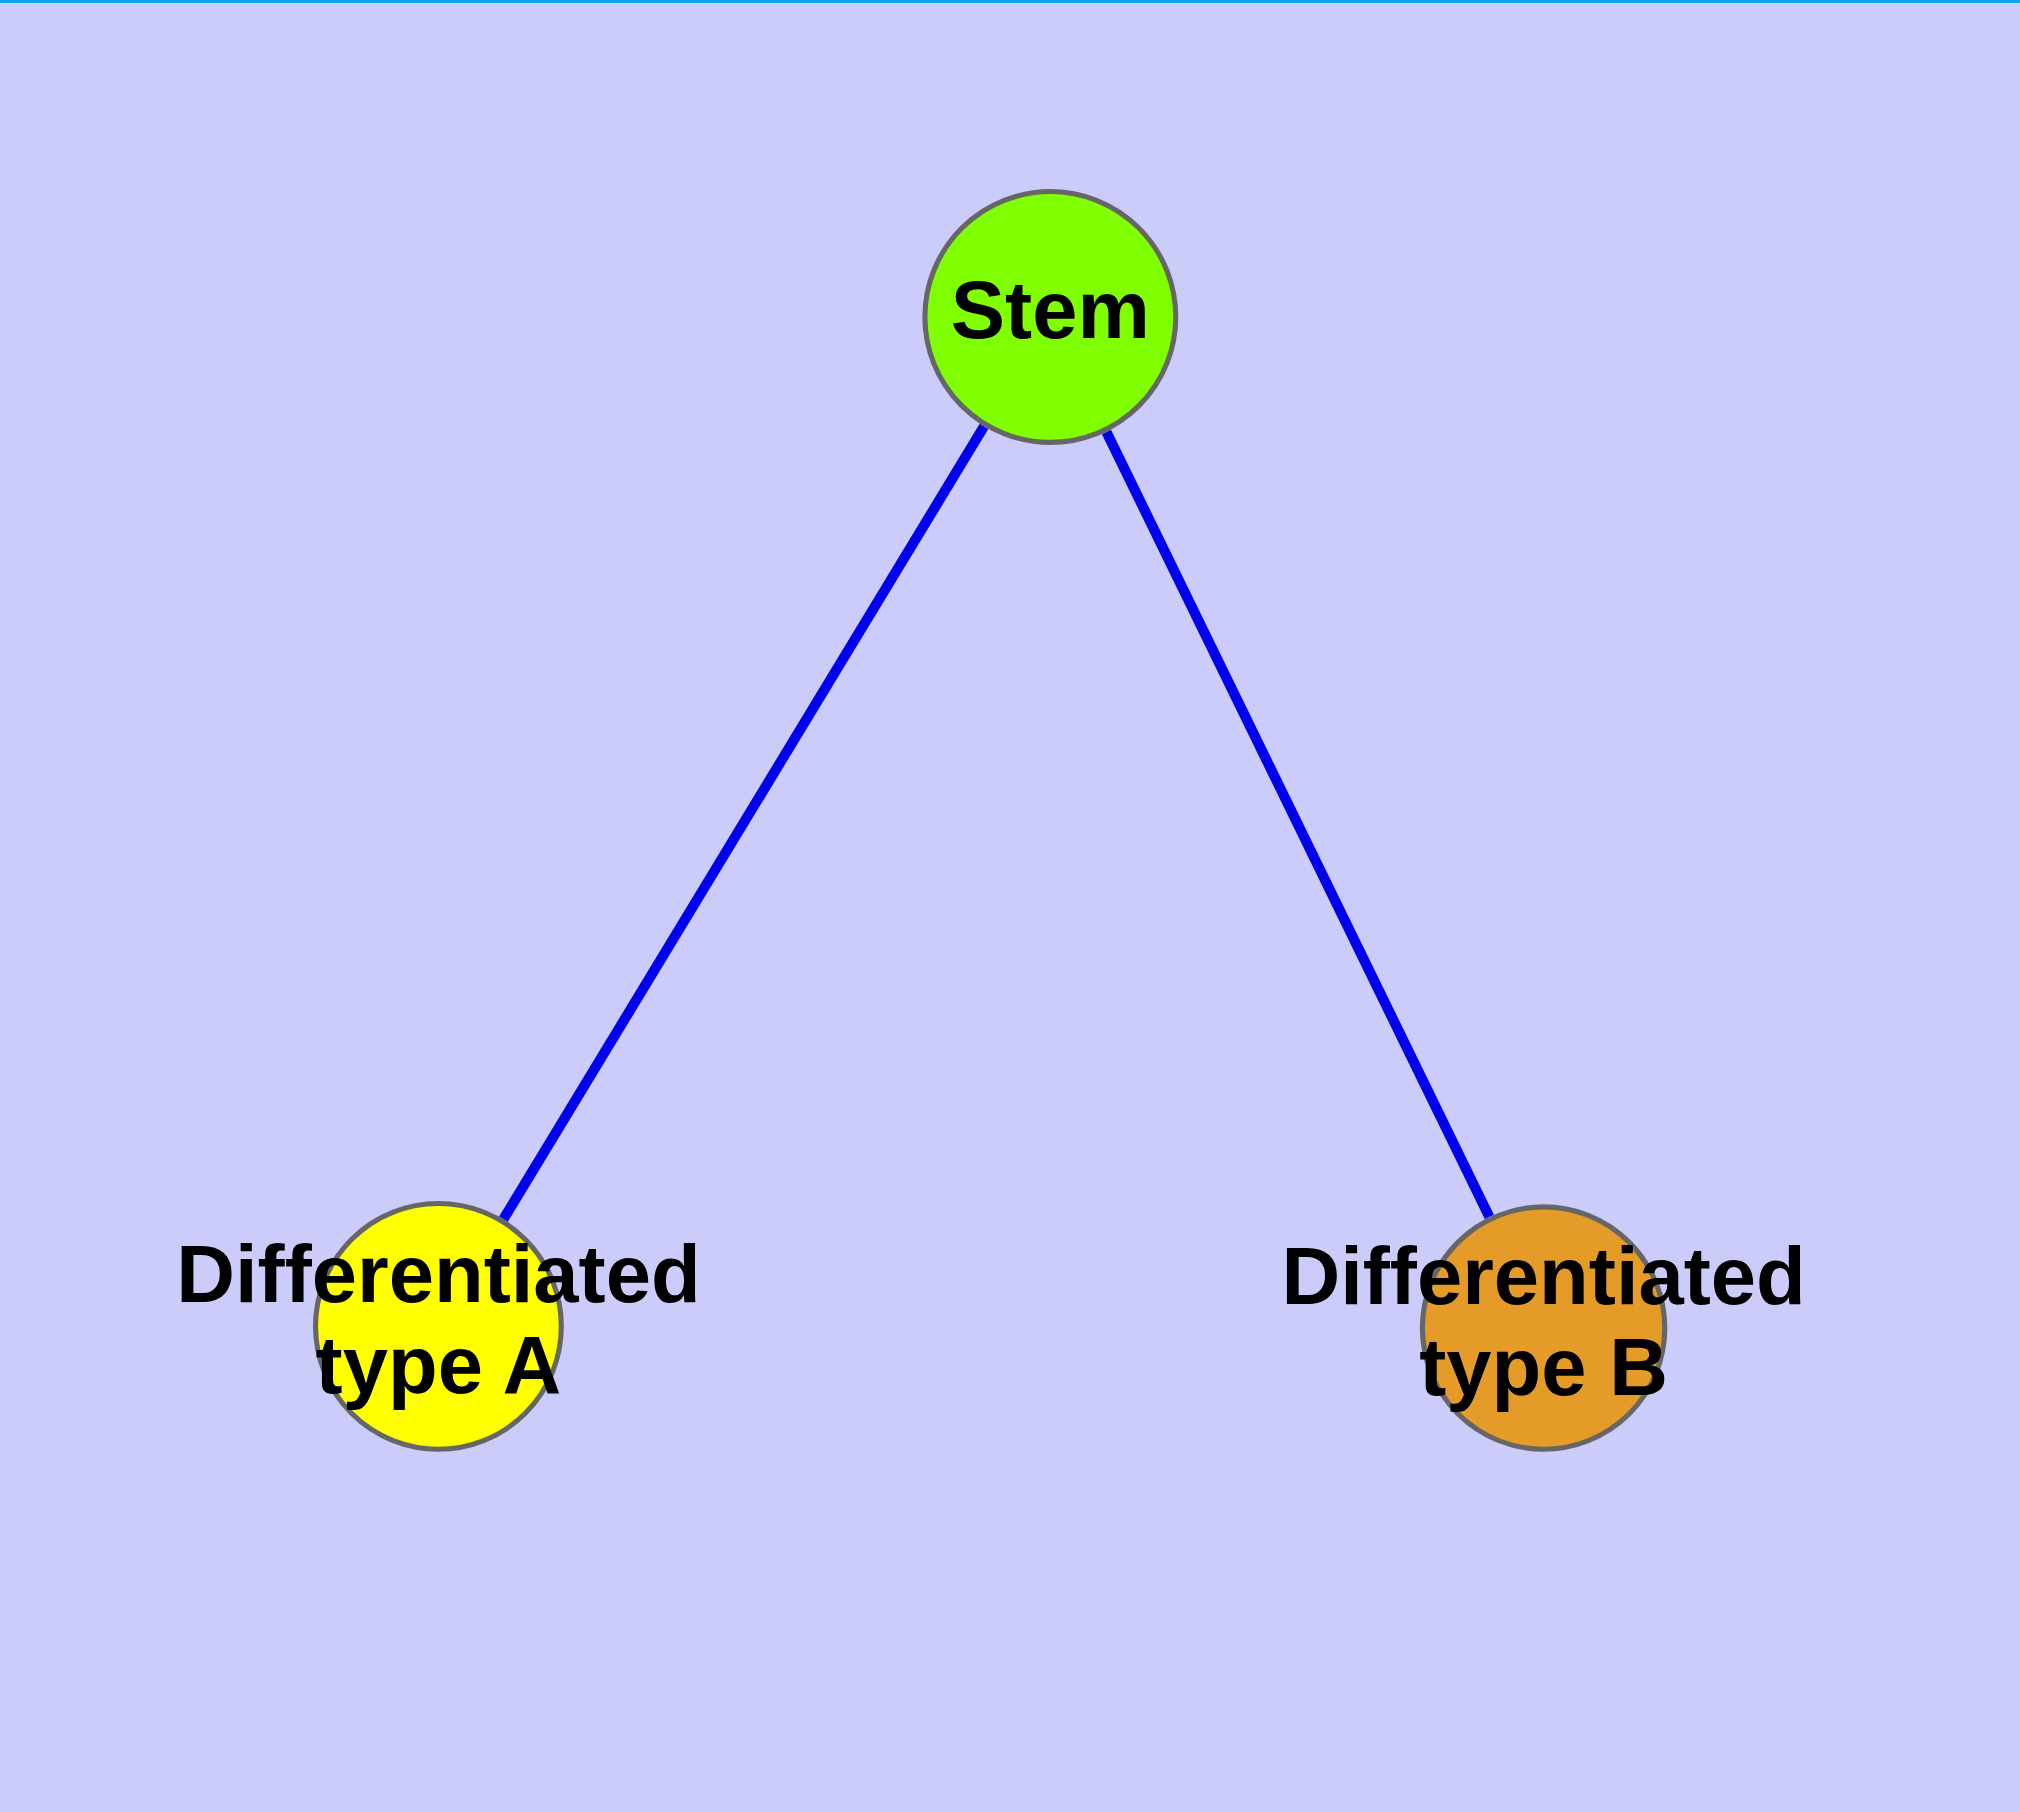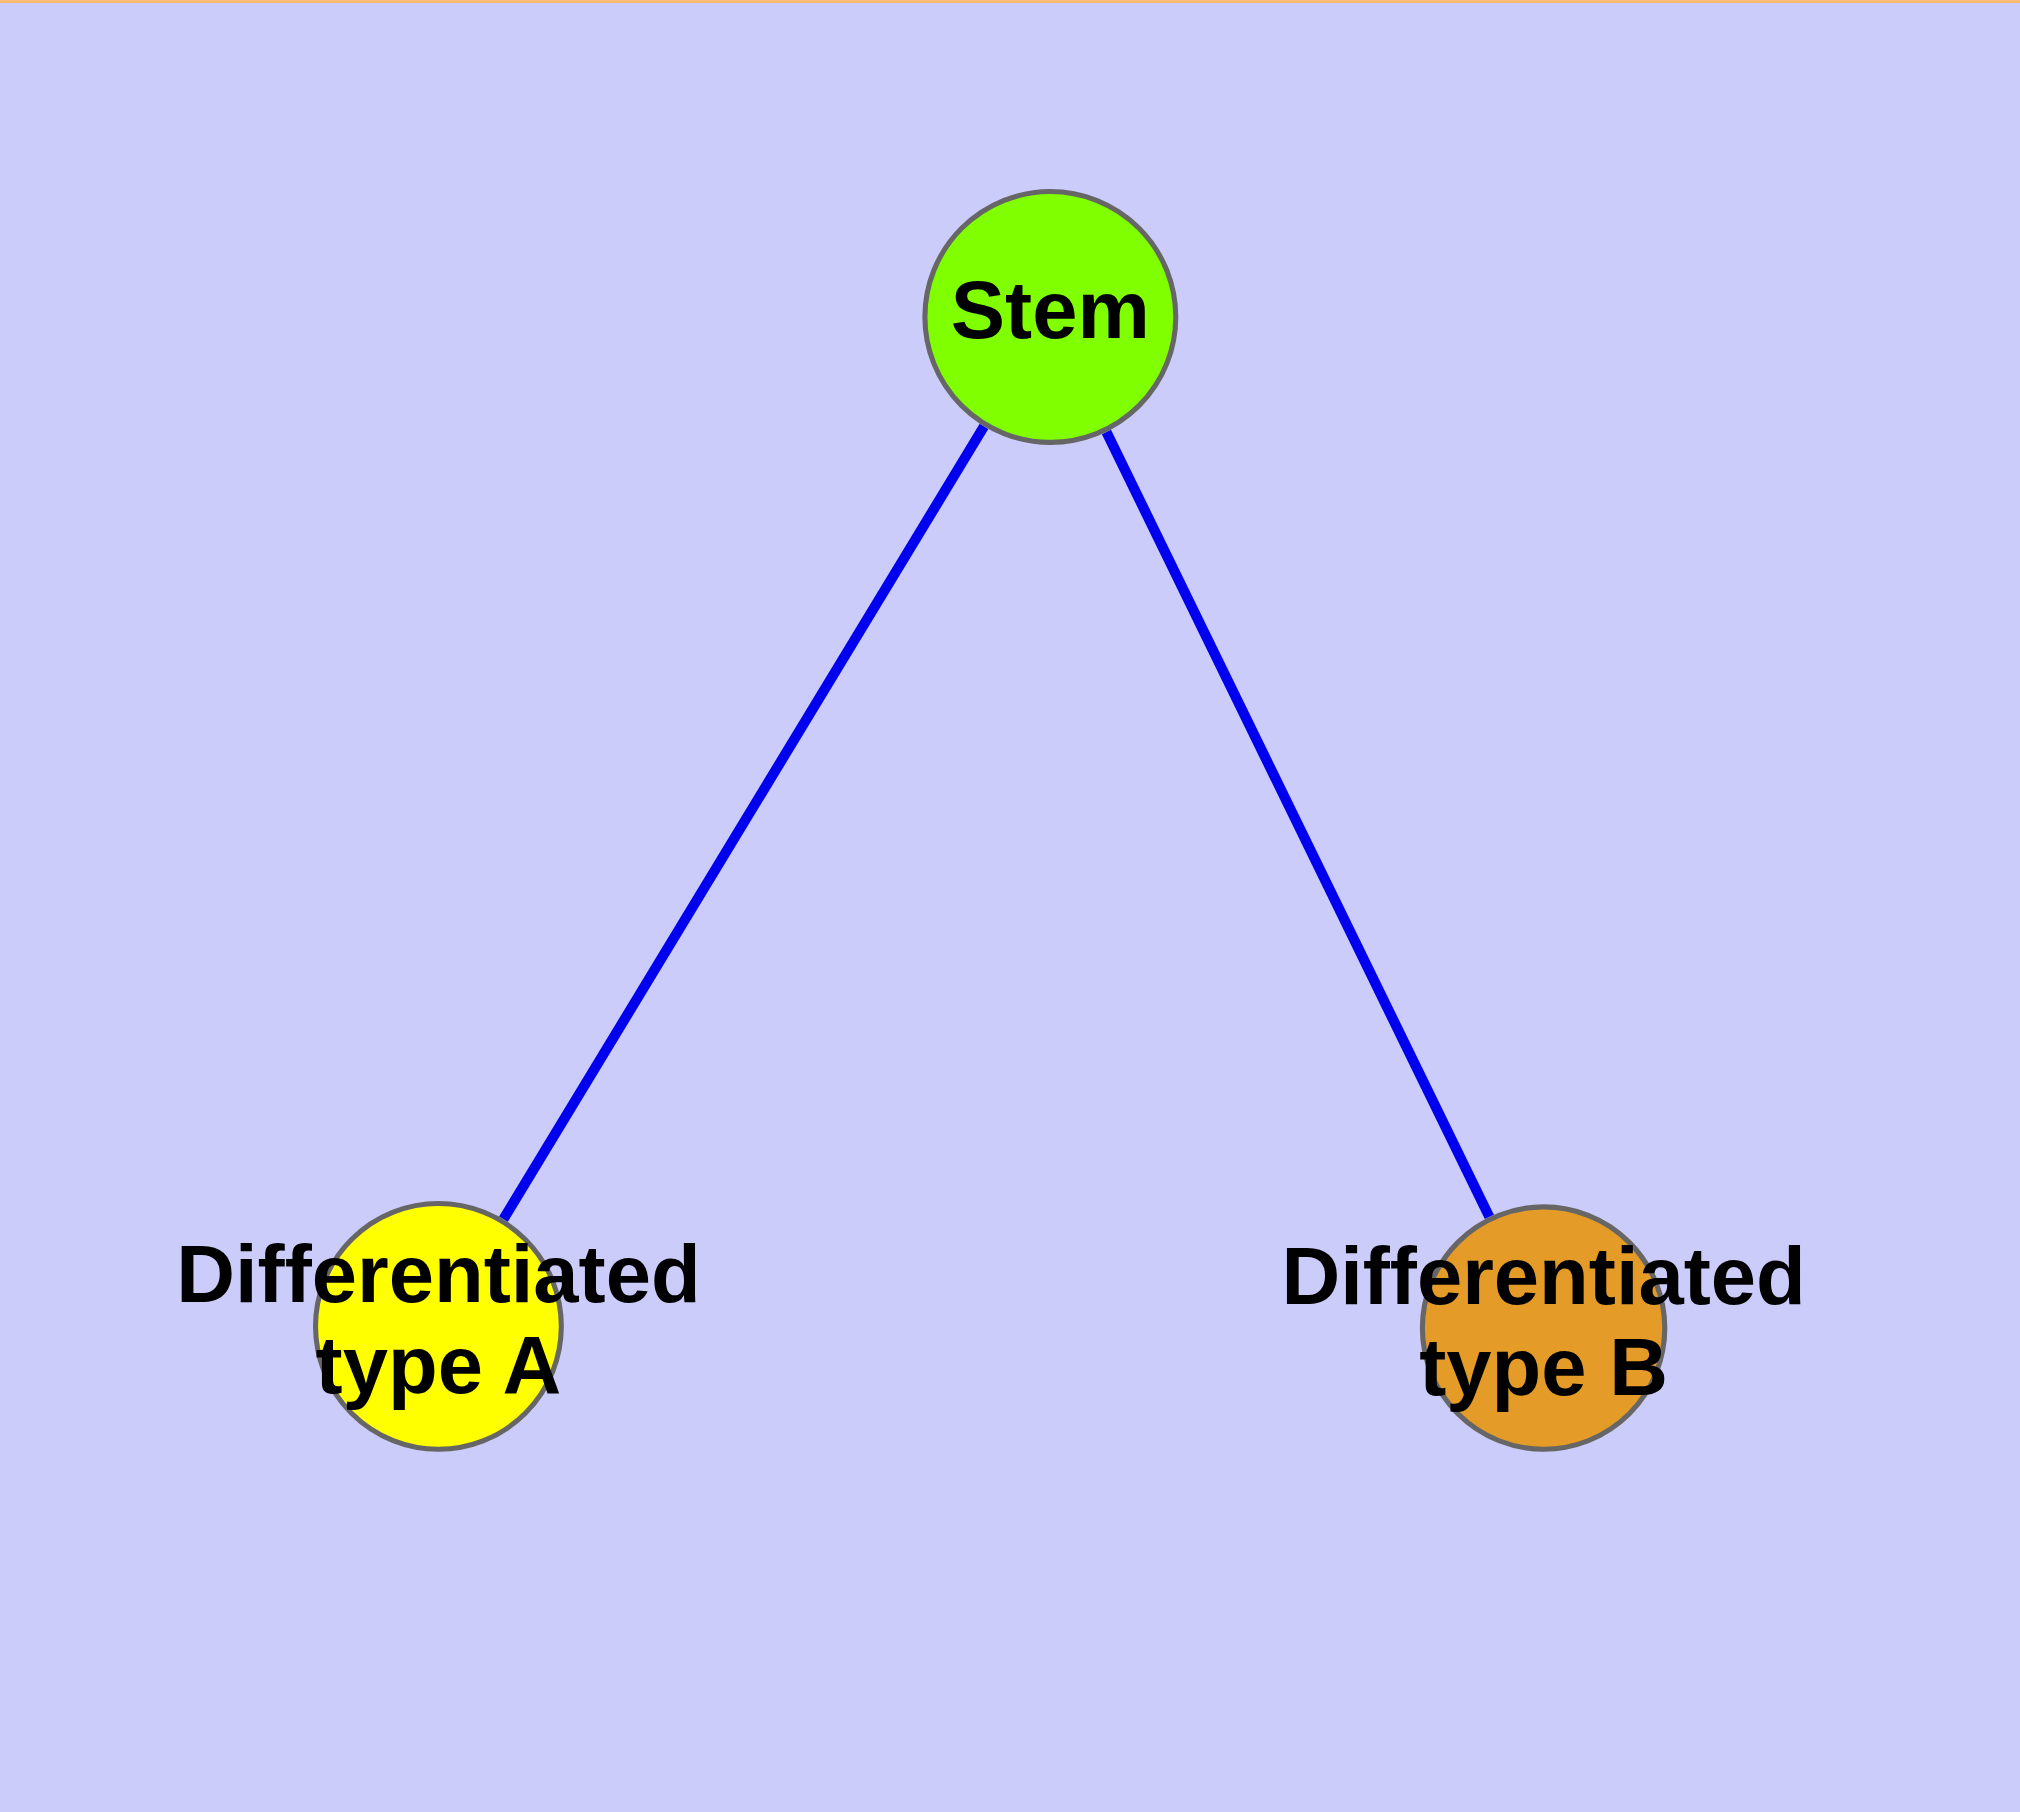--- a/index.html
+++ b/index.html
@@ -38,21 +38,21 @@
     font-family: "Liberation Sans", sans-serif;
     font-weight: bold;
     fill: #000000;
     text-anchor: middle;
     dominant-baseline: middle;
   }
 </style>
 </head>
 <body>
 
-<div id="canvas" style="width: 2021px; height: 1812px; background: #fdba74;">
+<div id="canvas" style="width: 2021px; height: 1812px; background: #0ea5e9;">
 
   <div id="plot-area" style="width: 2021px; height: 1809px; background: rgb(204, 204, 250);"></div>
 
   <svg id="graph-svg" viewBox="0 0 2384 2138">
 
     <g id="edges-layer">
         <line x1="1160.7220244246387" y1="503.12613422473055" x2="593.722784007639" y2="1438.439285660529" stroke="#0000ee" stroke-width="12" stroke-linecap="butt"></line>
         <line x1="1305.2064508867036" y1="509.7118486388956" x2="1756.985815698949" y2="1435.7819211835842" stroke="#0000ee" stroke-width="12" stroke-linecap="butt"></line>
       </g>
     <g id="nodes-layer">

